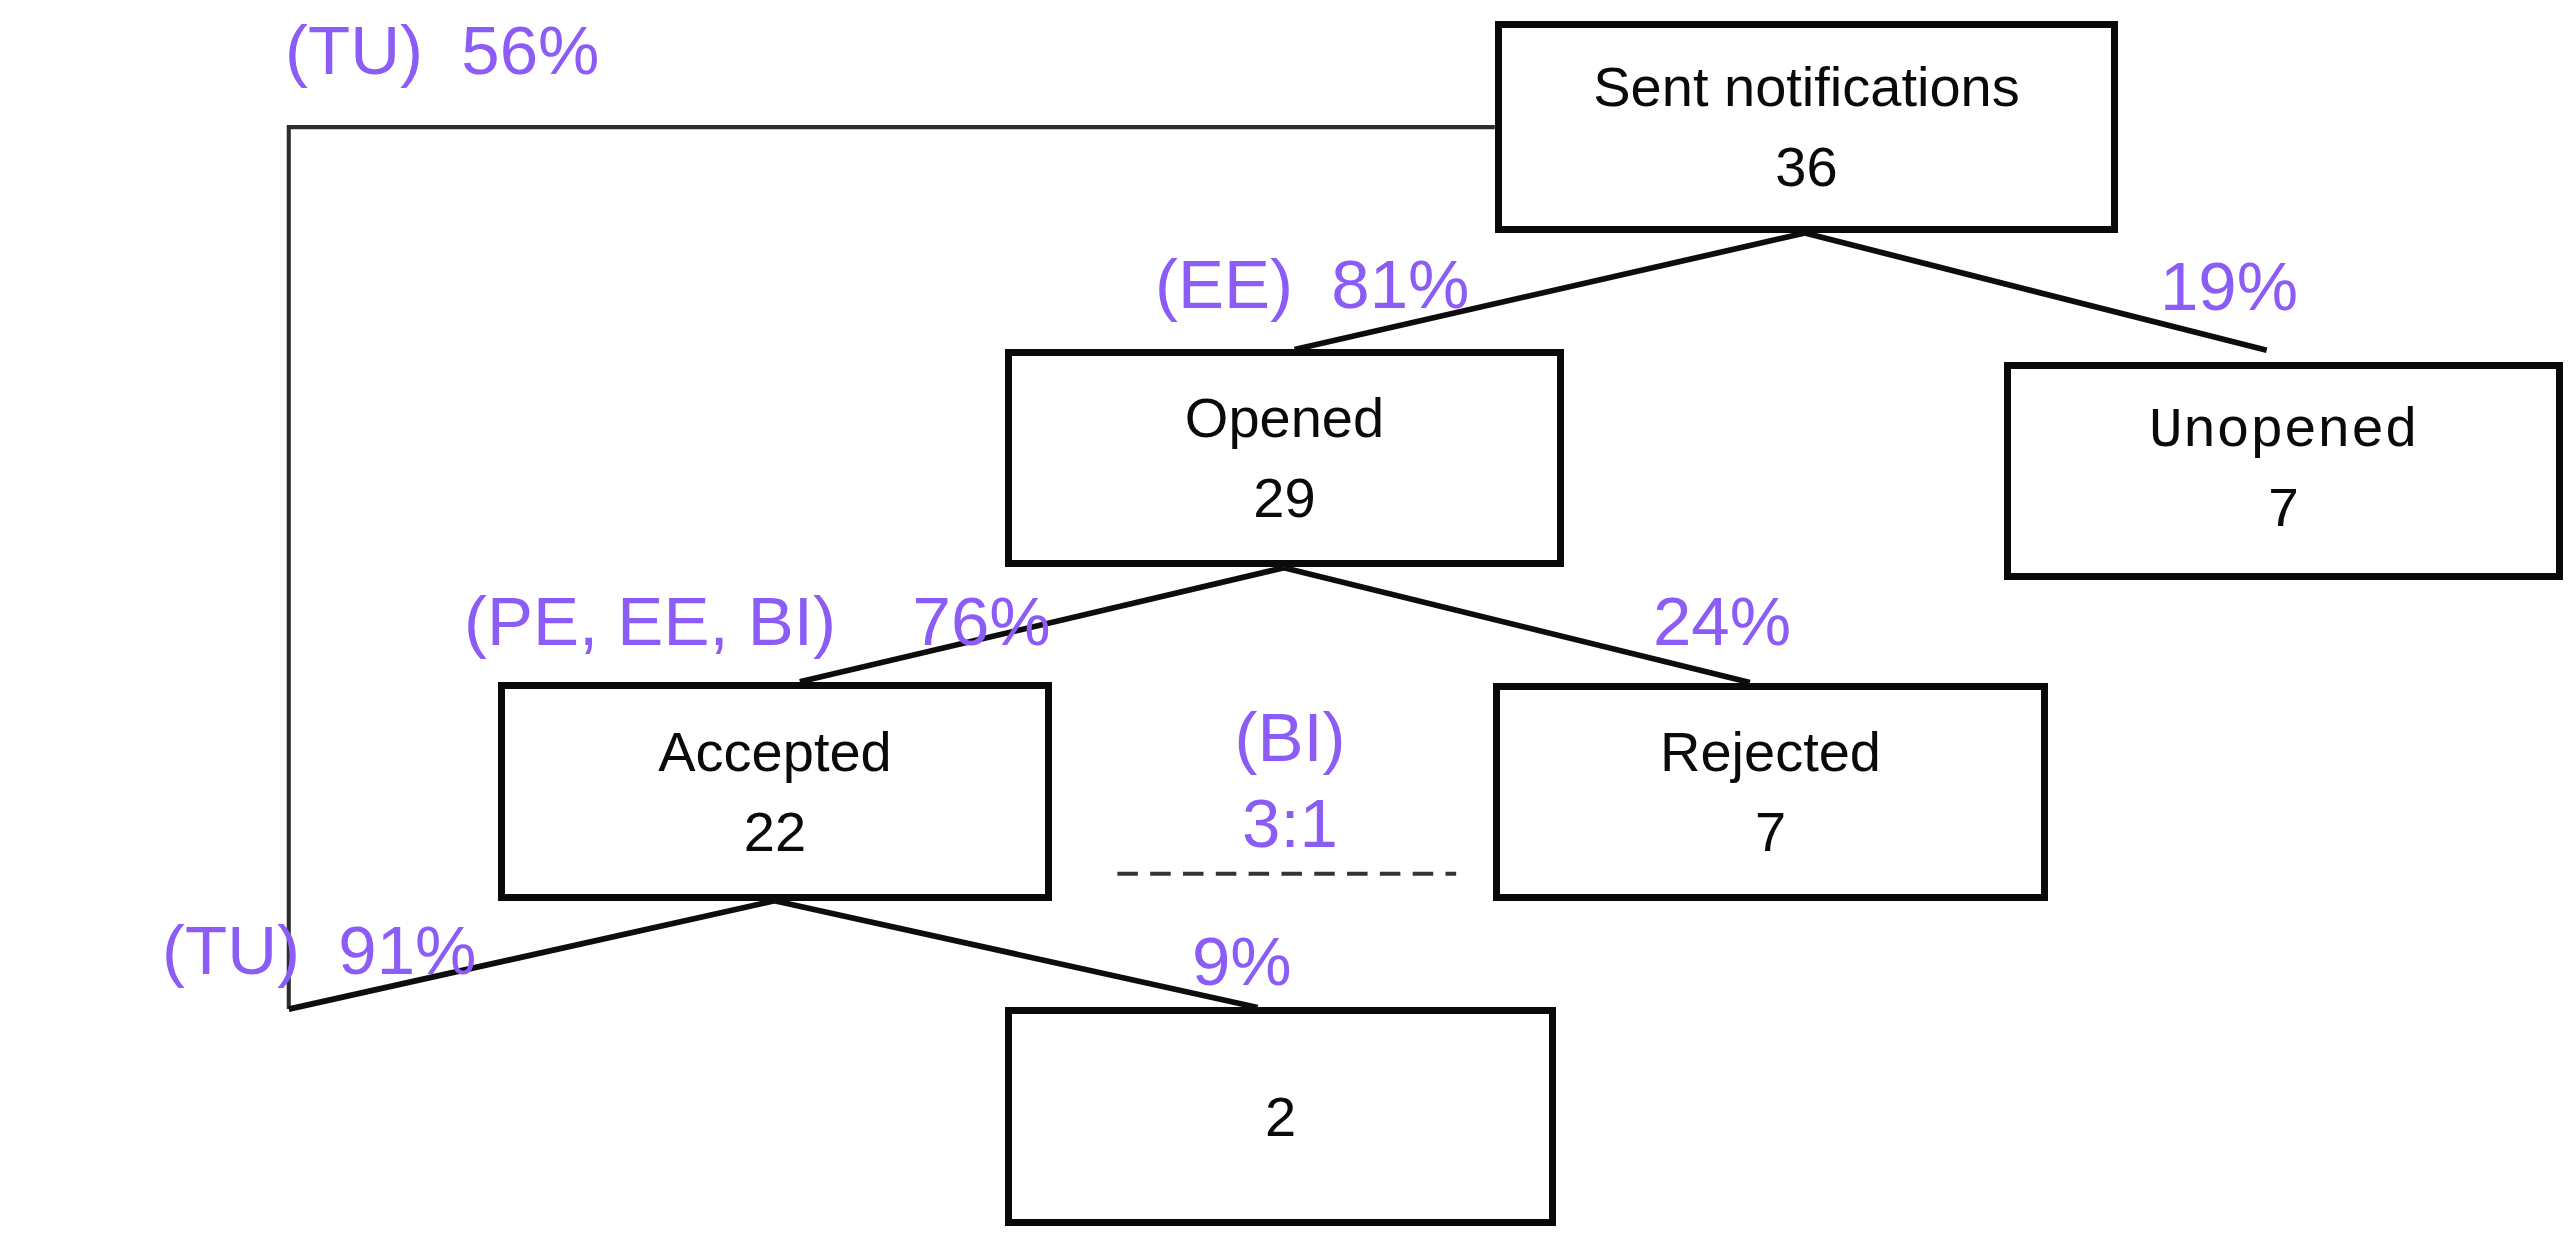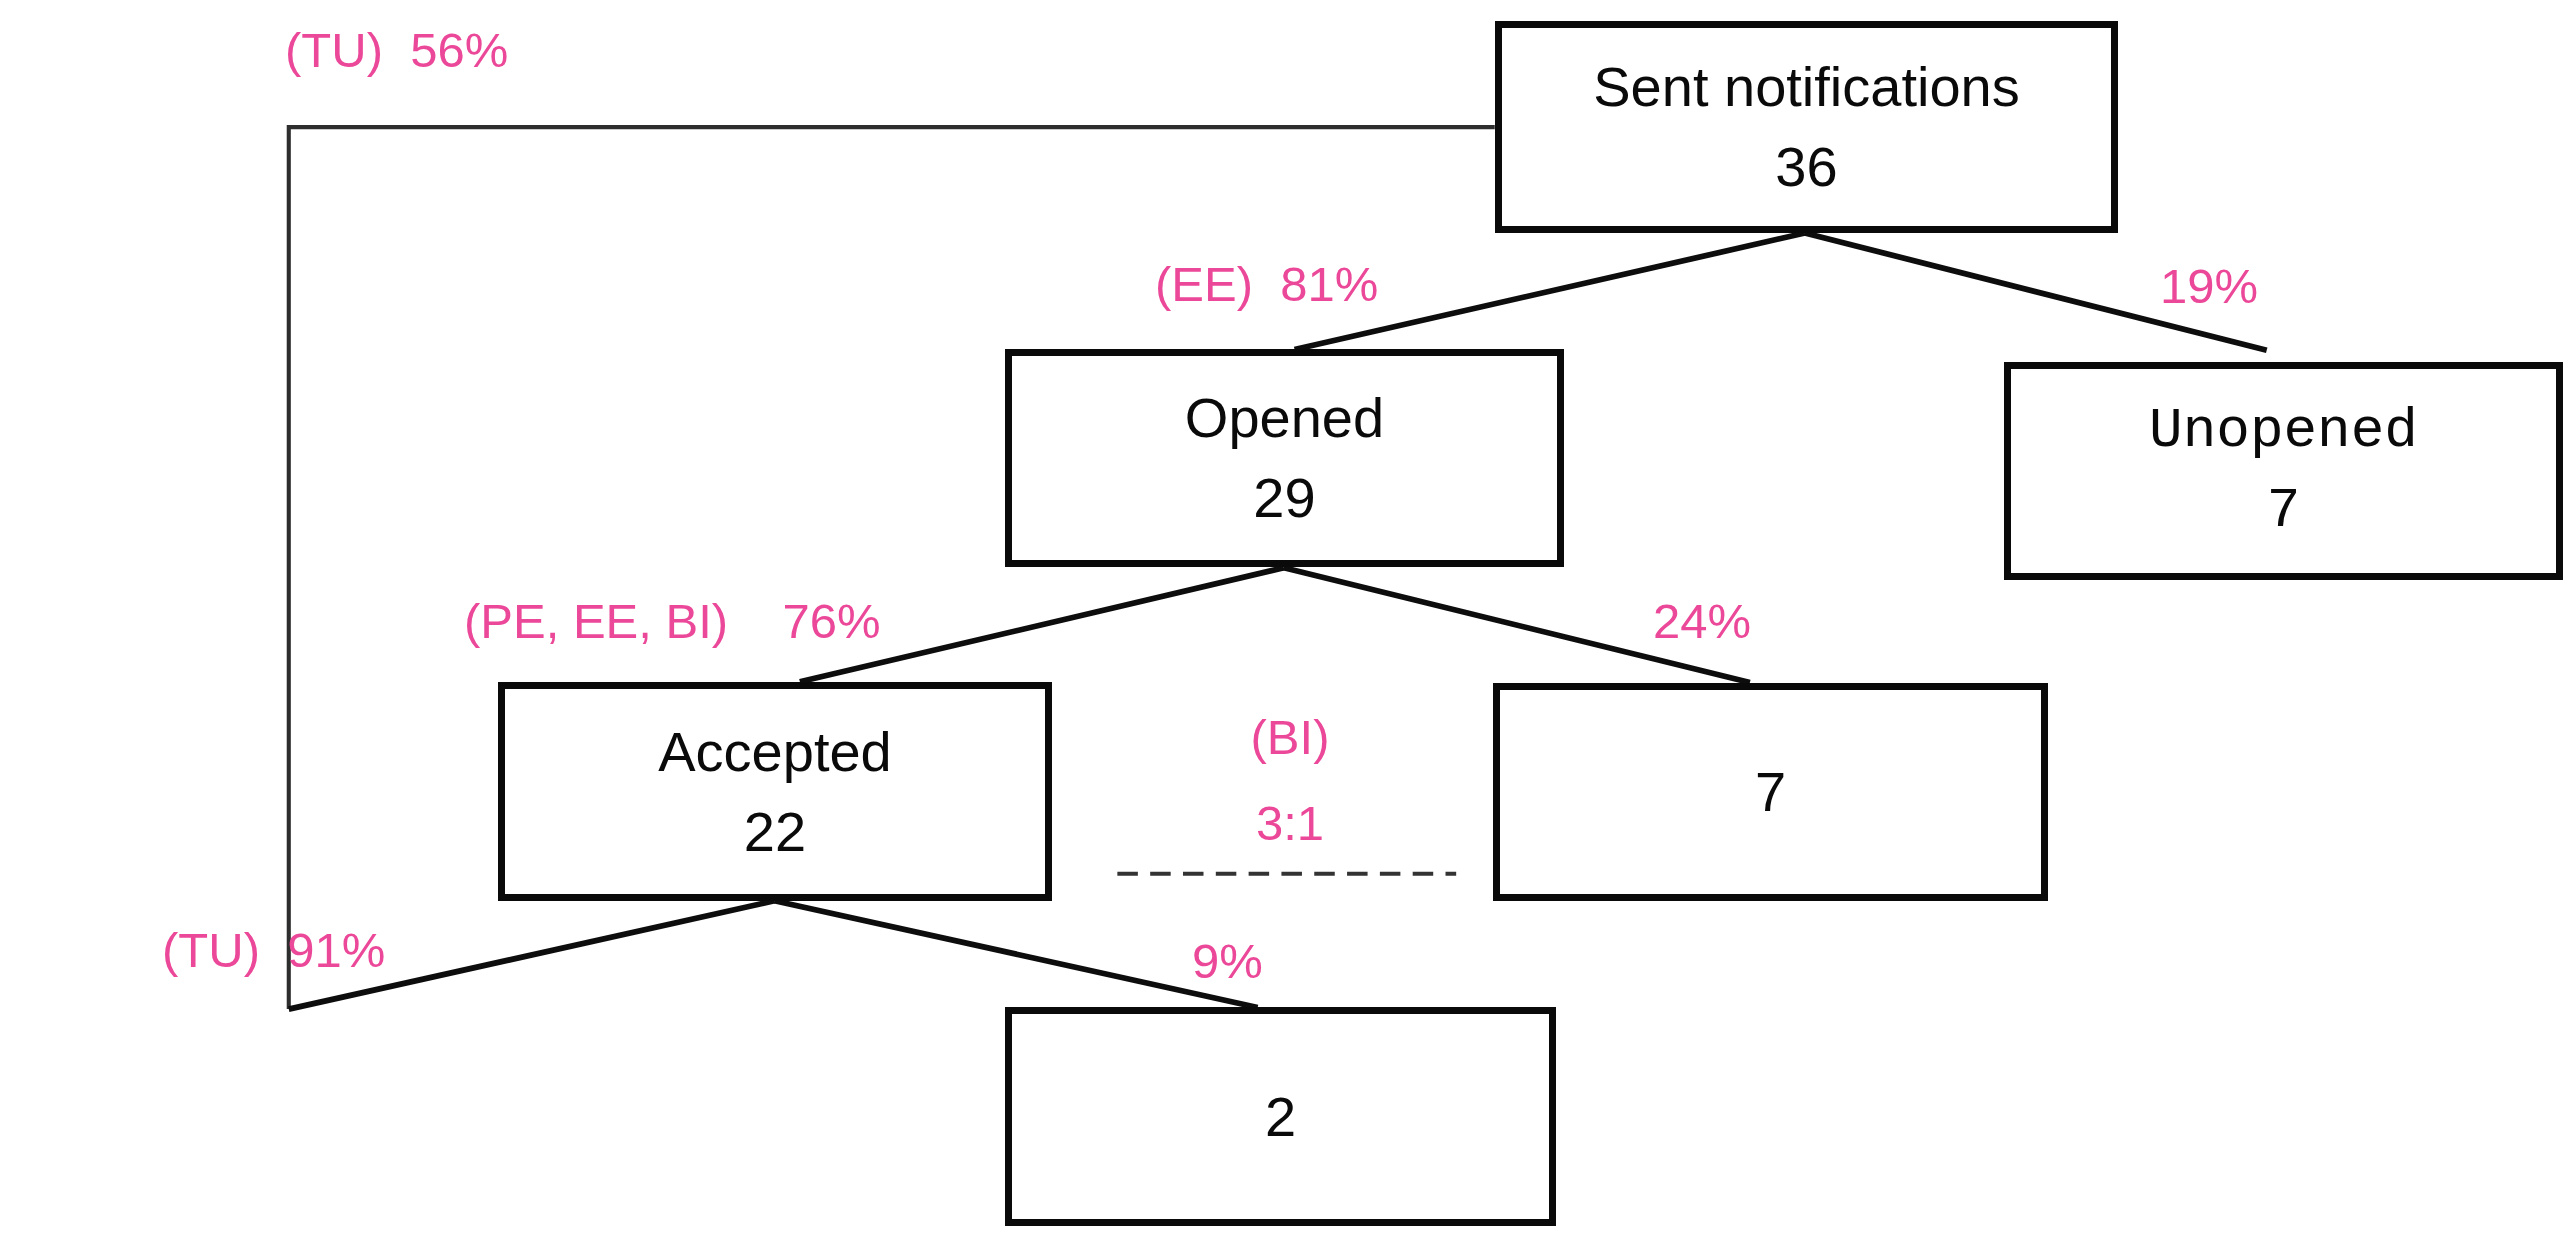--- a/index.html
+++ b/index.html
@@ -32,24 +32,24 @@
     flex-direction: column;
     align-items: center;
     justify-content: center;
     text-align: center;
     font-size: 56px;
     line-height: 80px;
     color: #0a0a0a;
   }
   .edge-label {
     position: absolute;
-    font-size: 49px;
+    font-size: 69px;
     line-height: 69px;
     white-space: pre;
-    color: #ec4899;
+    color: #8b5cf6;
   }
 </style>
 </head>
 <body>
 
 <div class="canvas">
 
   <svg class="wires" width="2576" height="1247" viewBox="0 0 3140 1520" xmlns="http://www.w3.org/2000/svg">
     <polyline points="1822,155 352,155 352,1230" fill="none" stroke="#2e2e2e" stroke-width="5"></polyline>
     <line x1="2200" y1="284" x2="1578" y2="426" stroke="#0d0d0d" stroke-width="7"></line>
@@ -75,20 +75,21 @@
     <span>Unopened</span>
     <span>7</span>
   </div>
 
   <div class="node" style="left:498px; top:682px; width:554px; height:219px;">
     <span>Accepted</span>
     <span>22</span>
   </div>
 
   <div class="node" style="left:1493px; top:683px; width:555px; height:218px;">
+    <span>Rejected</span>
     <span>7</span>
   </div>
 
 
   <div class="node" style="left:1005px; top:1007px; width:551px; height:219px;">
     <span>2</span>
   </div>
 
   <div class="edge-label" style="left:285px; top:16.4px;">(TU)  56%</div>
 

